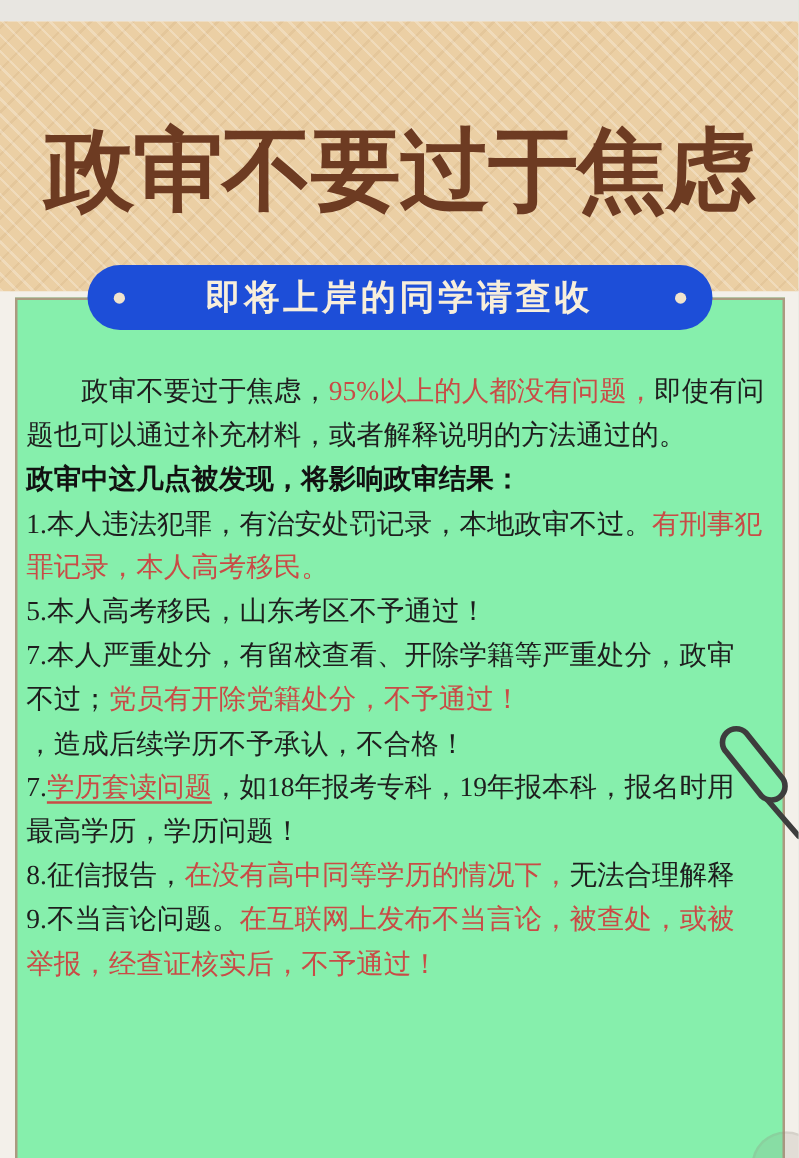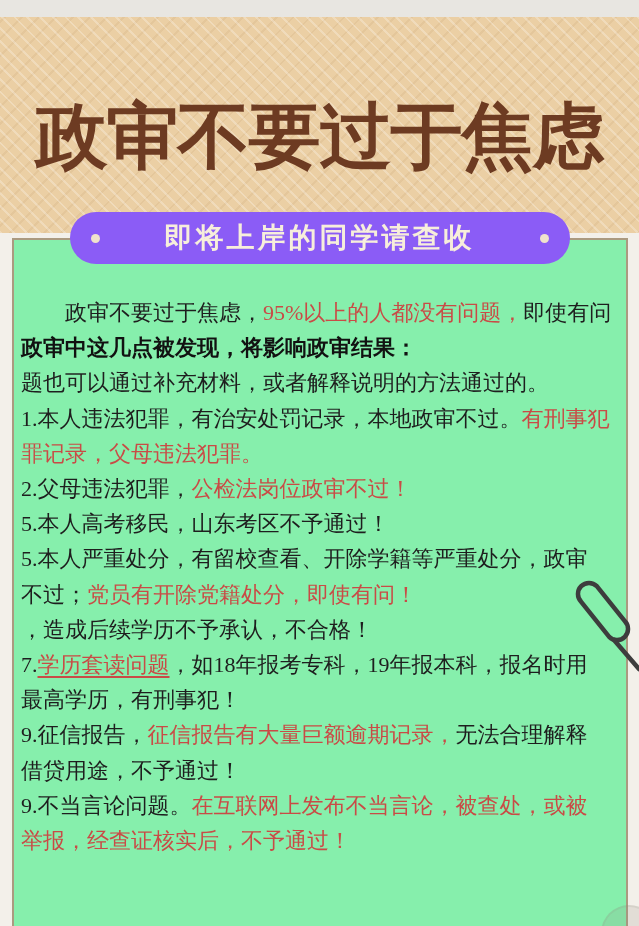--- a/index.html
+++ b/index.html
@@ -48,21 +48,21 @@
   }
   .line.indent{text-indent:44px;}
   .seg-k{color:#1e1e1e;}
   .seg-b{color:#111;font-weight:700;}
   .seg-r{color:#c94b46;}
   .seg-ru{color:#c94b46;text-decoration:underline;text-decoration-color:#c94b46;text-decoration-thickness:2px;text-underline-offset:4px;}
   
   .pill{
     position:absolute;left:50%;top:195px;transform:translateX(-50%);
     width:500px;height:52px;
-    background:#8b5cf6;
+    background:#1d4ed8;
     border-radius:27px;
     z-index:3;
     display:flex;align-items:center;justify-content:center;
   }
   .pill-text{
     color:#f7eedb;
     font-size:28px;font-weight:700;letter-spacing:3px;
     white-space:nowrap;
   }
   .dot{
@@ -91,33 +91,31 @@
 
 <div class="page">
 
   <div class="header">
     <h1 class="title">政审不要过于焦虑</h1>
   </div>
 
   <div class="card">
     <div class="body">
         <div class="line indent"><span class="seg-k">政审不要过于焦虑，</span><span class="seg-r">95%以上的人都没有问题，</span><span class="seg-k">即使有问</span></div>
+        <div class="line"><span class="seg-k">题也可以通过补充材料，或者解释说明的方法通过的。</span></div>
         <div class="line"><span class="seg-b">政审中这几点被发现，将影响政审结果：</span></div>
-        <div class="line"><span class="seg-k">题也可以通过补充材料，或者解释说明的方法通过的。</span></div>
         <div class="line"><span class="seg-k">1.本人违法犯罪，有治安处罚记录，本地政审不过。</span><span class="seg-r">有刑事犯</span></div>
-        <div class="line"><span class="seg-r">罪记录，父母违法犯罪。</span></div>
-        <div class="line"><span class="seg-k">2.父母违法犯罪，</span><span class="seg-r">公检法岗位政审不过！</span></div>
+        <div class="line"><span class="seg-r">罪记录，本人高考移民。</span></div>
         <div class="line"><span class="seg-k">5.本人高考移民，山东考区不予通过！</span></div>
-        <div class="line"><span class="seg-k">5.本人严重处分，有留校查看、开除学籍等严重处分，政审</span></div>
-        <div class="line"><span class="seg-k">不过；</span><span class="seg-r">党员有开除党籍处分，即使有问！</span></div>
+        <div class="line"><span class="seg-k">7.本人严重处分，有留校查看、开除学籍等严重处分，政审</span></div>
+        <div class="line"><span class="seg-k">不过；</span><span class="seg-r">党员有开除党籍处分，不予通过！</span></div>
         <div class="line"><span class="seg-k">，造成后续学历不予承认，不合格！</span></div>
         <div class="line"><span class="seg-k">7.</span><span class="seg-ru">学历套读问题</span><span class="seg-k">，如18年报考专科，19年报本科，报名时用</span></div>
-        <div class="line"><span class="seg-k">最高学历，有刑事犯！</span></div>
-        <div class="line"><span class="seg-k">9.征信报告，</span><span class="seg-r">征信报告有大量巨额逾期记录，</span><span class="seg-k">无法合理解释</span></div>
-        <div class="line"><span class="seg-k">借贷用途，不予通过！</span></div>
+        <div class="line"><span class="seg-k">最高学历，学历问题！</span></div>
+        <div class="line"><span class="seg-k">8.征信报告，</span><span class="seg-r">在没有高中同等学历的情况下，</span><span class="seg-k">无法合理解释</span></div>
         <div class="line"><span class="seg-k">9.不当言论问题。</span><span class="seg-r">在互联网上发布不当言论，被查处，或被</span></div>
         <div class="line"><span class="seg-r">举报，经查证核实后，不予通过！</span></div>
       </div>
   </div>
 
   <div class="pill">
     <span class="dot dot-l"></span>
     <span class="pill-text">即将上岸的同学请查收</span>
     <span class="dot dot-r"></span>
   </div>

